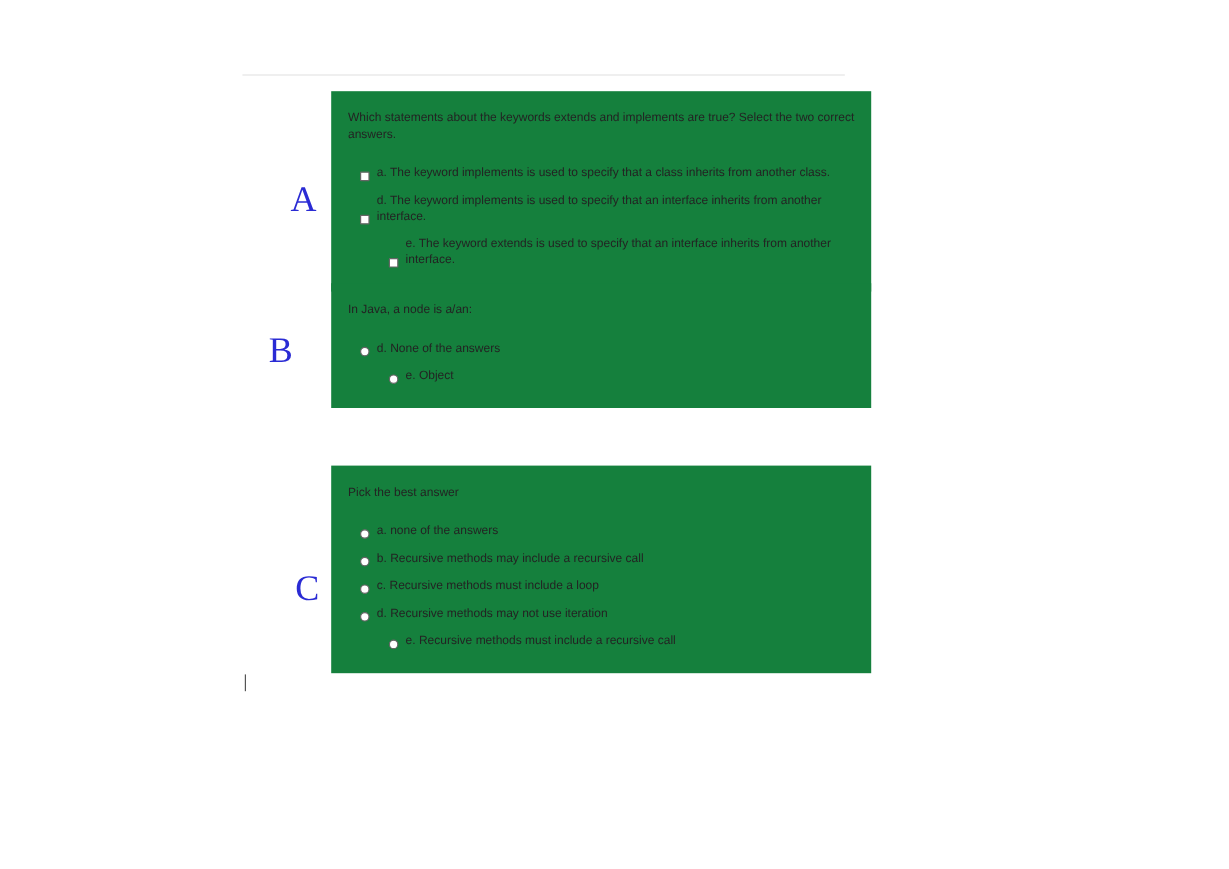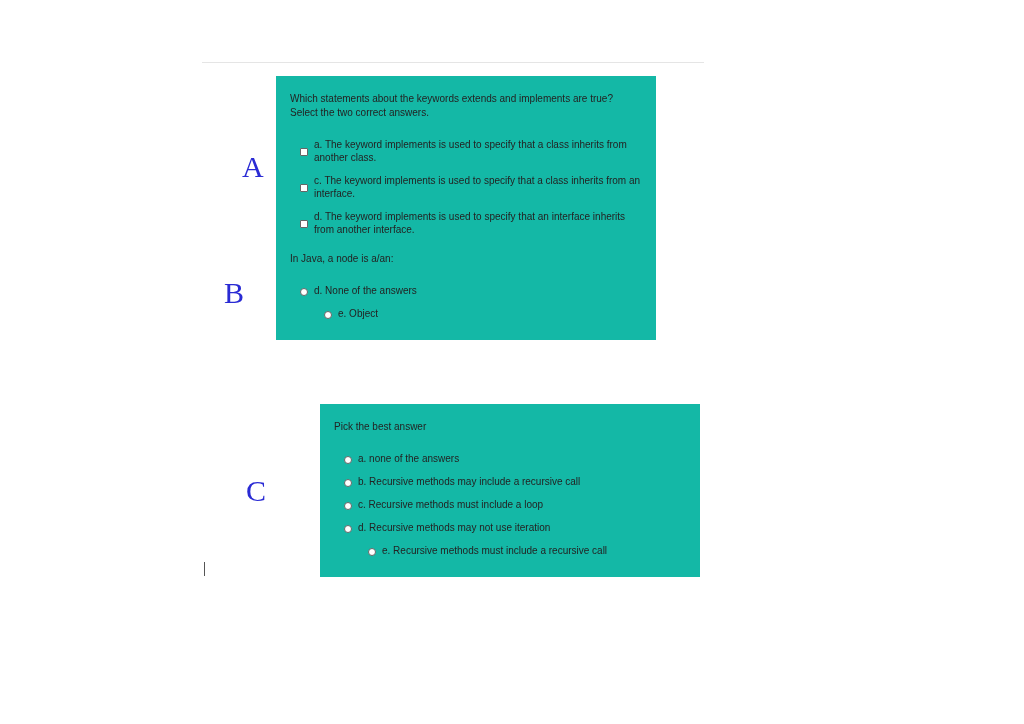--- a/index.html
+++ b/index.html
@@ -1,52 +1,48 @@
 <!DOCTYPE html>
 <html><head>
 <meta charset="utf-8">
 <style>
   html,body{margin:0;padding:0;background:#fff;font-family:Arial,Helvetica,sans-serif;color:#232323;}
   .page{width:1024px;height:724px;position:relative;}
   .rule{position:absolute;left:202px;top:62px;width:502px;border-top:1px solid #e5e5e5;}
-  .card{position:absolute;left:276px;width:380px;background:#14b8a6;padding:16px 14px 20px 14px;box-sizing:border-box;}
+  .card{position:absolute;left:276px;width:450px;background:#15803d;padding:16px 14px 20px 14px;box-sizing:border-box;}
   .prompt{font-size:10px;margin:0 0 18px 0;line-height:1.4;}
-  .opt{display:flex;align-items:center;margin:0 0 10px 10px;}
+  .opt{display:flex;align-items:flex-end;margin:0 0 10px 10px;}
   .opt:last-child{margin-bottom:0;padding-left:24px;}
   .box{appearance:none;-webkit-appearance:none;width:8px;height:8px;border:1px solid #666;background:#fff;margin:2px 6px 0 0;flex:0 0 auto;border-radius:1px;}
   .rad{appearance:none;-webkit-appearance:none;width:8px;height:8px;border:1px solid #666;background:#fff;margin:2px 6px 0 0;flex:0 0 auto;border-radius:50%;}
   .lbl{font-size:10px;line-height:1.3;}
   .ann{position:absolute;font-family:"Comic Sans MS","Segoe Script",cursive;color:#2a2bd4;font-size:30px;font-weight:400;}
   #annA{left:242px;top:150px;}
   #annB{left:224px;top:276px;}
   #annC{left:246px;top:474px;}
   #card1{top:76px;}
   #card2{top:236px;}
-  #card3{top:404px;margin-left:44px;}
+  #card3{top:388px;}
   .cursor{position:absolute;left:204px;top:562px;width:1px;height:14px;background:#555;}
 </style>
 </head>
 <body>
 
 <div class="page">
   <div class="rule"></div>
 
   <div class="ann" id="annA">A</div>
   <div class="ann" id="annB">B</div>
   <div class="ann" id="annC">C</div>
 
   <div class="card" id="card1">
     <p class="prompt">Which statements about the keywords extends and implements are true? Select the two correct answers.</p>
     <div class="opt">
       <input type="checkbox" class="box" style="">
       <span class="lbl">a. The keyword implements is used to specify that a class inherits from another class.</span>
-    </div>
-    <div class="opt">
-      <input type="checkbox" class="box" style="">
-      <span class="lbl">c. The keyword implements is used to specify that a class inherits from an interface.</span>
     </div>
     <div class="opt">
       <input type="checkbox" class="box" style="">
       <span class="lbl">d. The keyword implements is used to specify that an interface inherits from another interface.</span>
     </div>
     <div class="opt">
       <input type="checkbox" class="box" style="">
       <span class="lbl">e. The keyword extends is used to specify that an interface inherits from another interface.</span>
     </div>
   </div>

